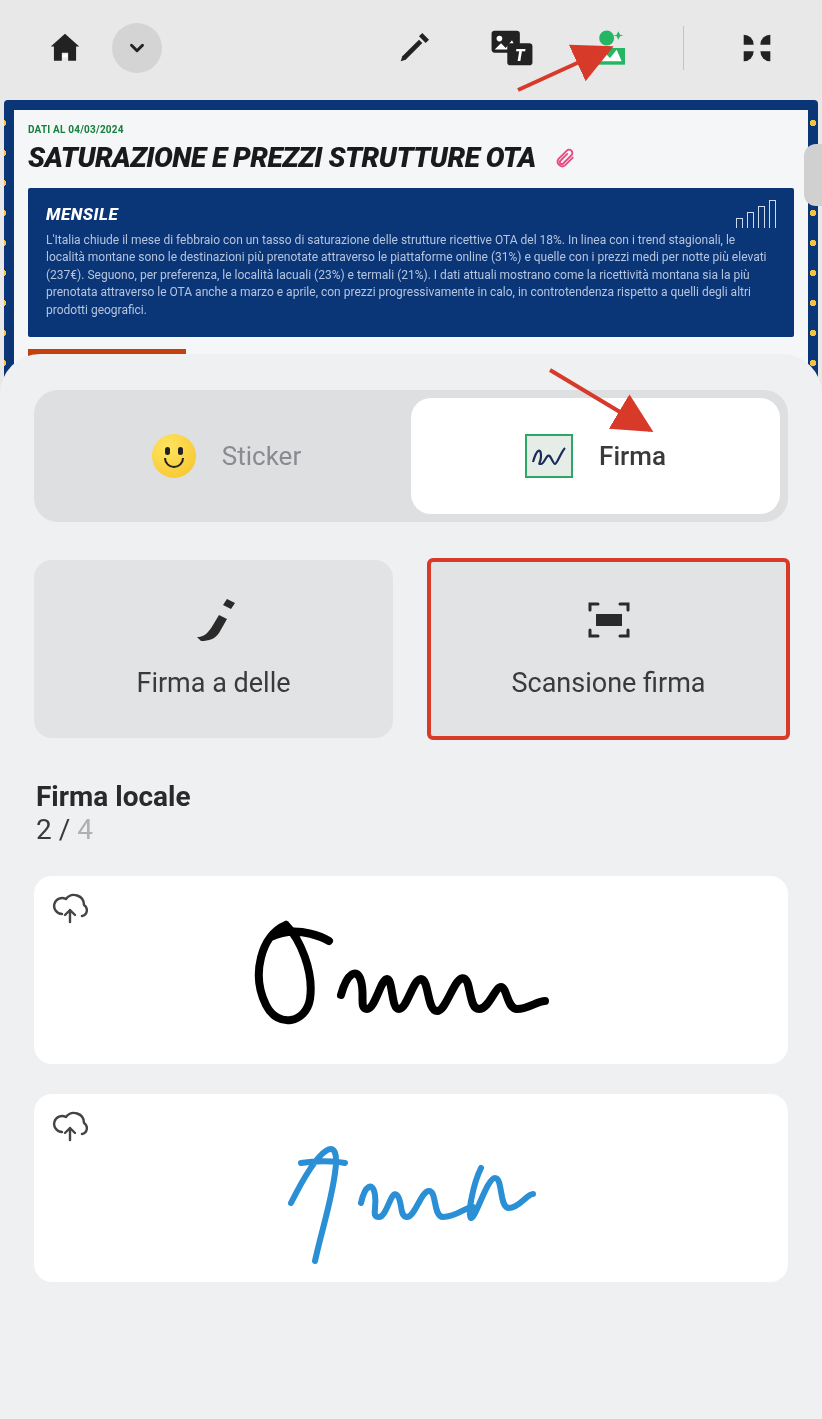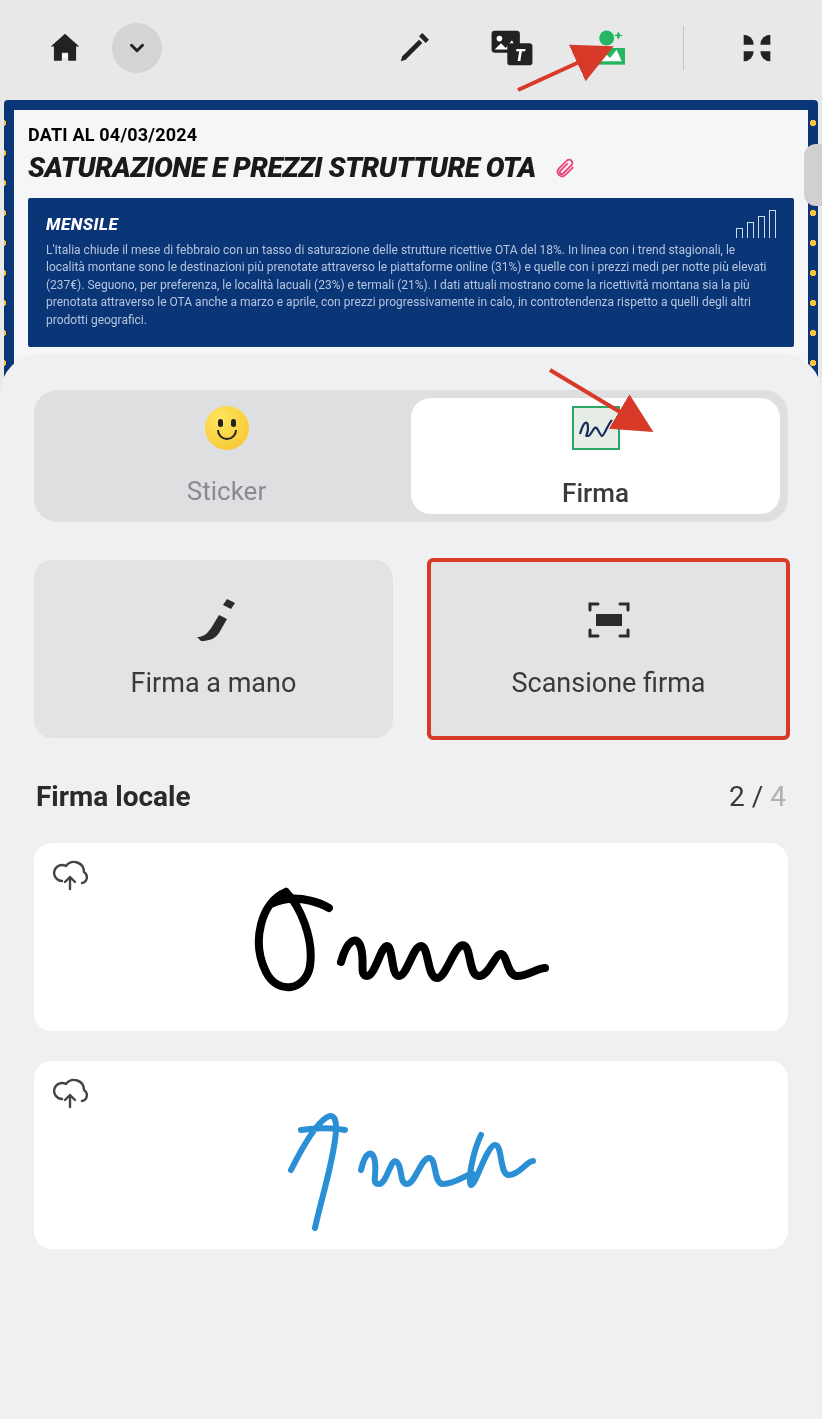--- a/index.html
+++ b/index.html
@@ -51,23 +51,23 @@
     border-radius: 4px;
     background-image: radial-gradient(circle, #f6c040 3px, transparent 3px);
     background-size: 30px 30px;
     background-position: 14px 8px;
   }
   .doc-card {
     background: #f4f6f8;
     padding: 14px;
   }
   .doc-date {
-    font-size: 18px;
+    font-size: 10px;
     font-weight: 700;
-    color: #000000;
+    color: #15803d;
     letter-spacing: 0.2px;
   }
   .doc-title-row {
     display: flex; align-items: center; gap: 18px;
     margin-top: 6px;
   }
   .doc-title {
     font-size: 28px;
     font-weight: 900;
     font-style: italic;
@@ -139,21 +139,21 @@
     background: #dedfe1;
     border-radius: 24px;
     height: 132px;
     display: flex;
     padding: 8px;
     gap: 0;
   }
   .tab {
     flex: 1;
     display: flex;
-    flex-direction: column;
+    flex-direction: row;
     align-items: center;
     justify-content: center;
     gap: 26px;
     border-radius: 20px;
     color: #8a8a8f;
     font-size: 26px;
     text-align: right;
   }
   .tab.active {
     background: #ffffff;
@@ -219,23 +219,24 @@
   }
   .action.highlight {
     outline: 4px solid #d83a2a;
     outline-offset: -2px;
     border-radius: 4px;
   }
   .action-icon { height: 42px; display: flex; align-items: center; justify-content: center; }
 
   
   .local-header {
-    display: flex; align-items: baseline; justify-content: space-between;
+    display: flex; align-items: baseline; justify-content: center;
     margin-top: 42px;
     padding: 0 2px;
+    flex-direction: column;
   }
   .local-title { font-size: 28px; font-weight: 700; color: #2a2a2a; }
   .local-count { font-size: 28px; color: #3a3a3a; }
   .local-count .max { color: #b0b0b0; }
 
   
   .sig-row {
     margin-top: 30px;
     background: #ffffff;
     border-radius: 18px;
@@ -354,21 +355,21 @@
   </div>
 
   <div class="actions">
     <div class="action">
       <div class="action-icon">
         <svg width="50" height="42" viewBox="0 0 50 42" fill="#2a2a2a">
           <path d="M8 38c6 0 10-2 16-12l6-10 8 4-8 14c-4 6-10 8-18 8l-4-4z"></path>
           <path d="M34 6l8 4 4-6-8-4-4 6z"></path>
         </svg>
       </div>
-      <span>Firma a mano</span>
+      <span>Firma a delle</span>
     </div>
     <div class="action highlight">
       <div class="action-icon">
         <svg width="46" height="40" viewBox="0 0 46 40" fill="none" stroke="#2a2a2a" stroke-width="3" stroke-linecap="round">
           <path d="M4 10V4h8M34 4h8v6M42 30v6h-8M12 36H4v-6"></path>
           <rect x="10" y="14" width="26" height="12" fill="#2a2a2a" stroke="none"></rect>
         </svg>
       </div>
       <span>Scansione firma</span>
     </div>

